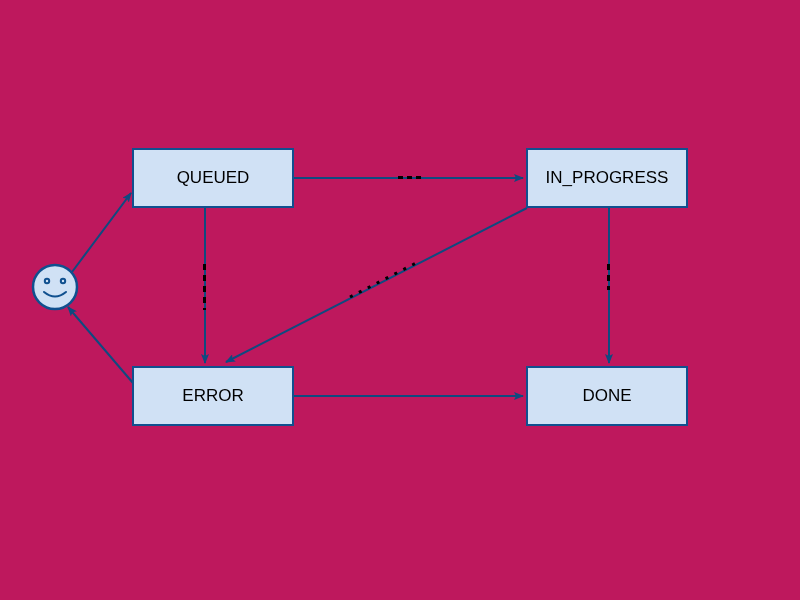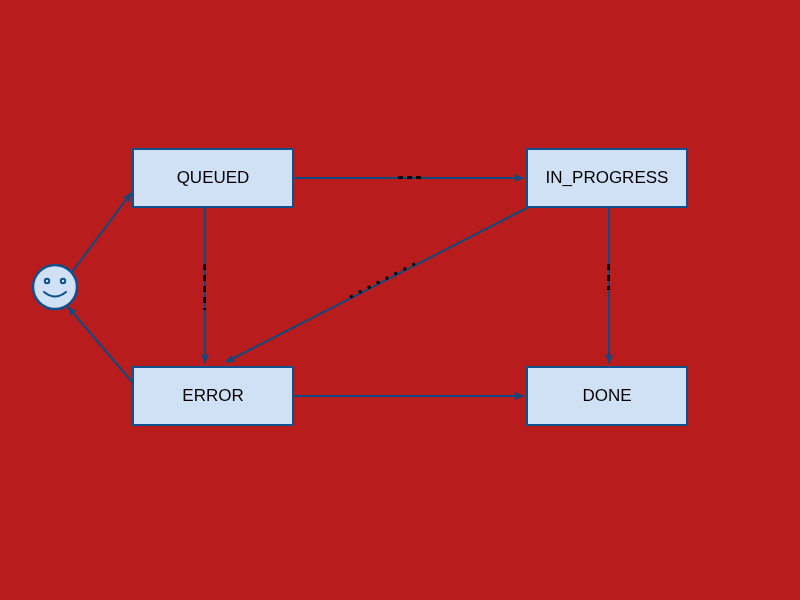--- a/index.html
+++ b/index.html
@@ -10,21 +10,21 @@
   body {
     width: 800px;
     height: 600px;
     overflow: hidden;
     font-family: "Liberation Sans", sans-serif;
   }
   #canvas-wrap {
     position: relative;
     width: 800px;
     height: 600px;
-    background: #b91c1c;
+    background: #be185d;
   }
   svg#diagram {
     position: absolute;
     left: 0;
     top: 0;
     width: 800px;
     height: 600px;
     display: block;
   }
   .state-box-rect {

